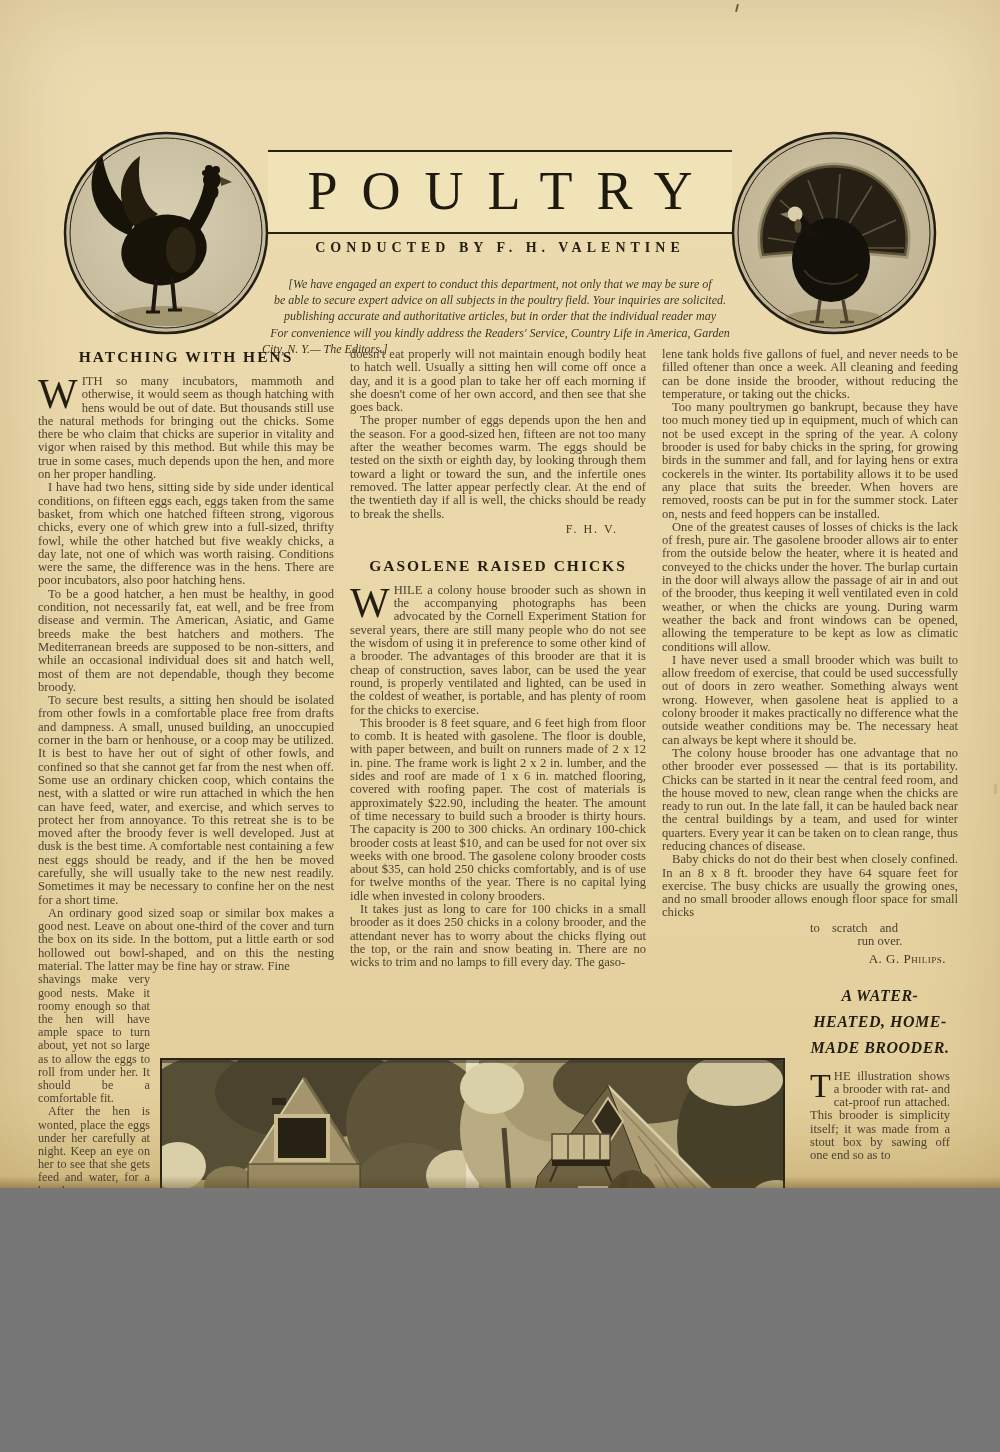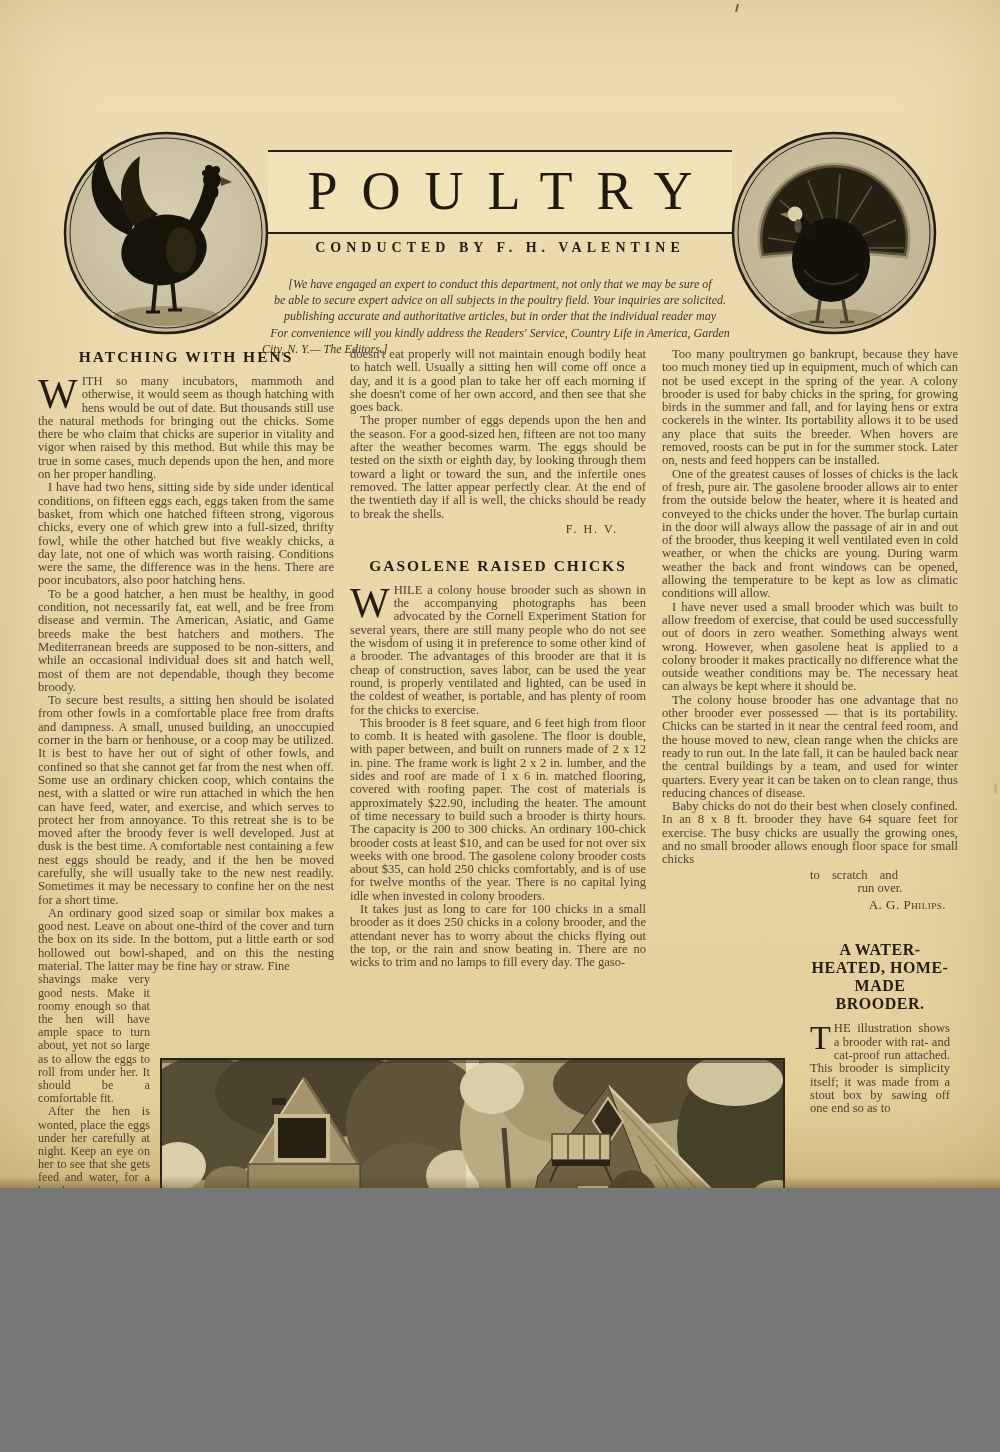--- a/index.html
+++ b/index.html
@@ -38,22 +38,22 @@
   .dc{float:left;font-size:42px;line-height:33px;padding:3px 4px 0 0;color:#241f12;}
   .dc-t{float:left;font-size:34px;line-height:28px;padding:2px 3px 0 0;color:#241f12;}
   .sig{margin:1px 28px 2px 0;text-align:right;font-size:12px;letter-spacing:2px;color:#3e3726;}
   .narrow1{width:112px;}
   .narrow1 p{font-size:12.2px;line-height:13.2px;}
   .col3-narrow{width:140px;margin:2px 8px 0 auto;}
   .col3-narrow .frag{font-size:12.6px;line-height:13.4px;text-align:justify;word-spacing:9px;}
   .col3-narrow .frag2{font-size:12.6px;line-height:13.4px;word-spacing:normal;text-align:center;}
   .sig2{text-align:right;padding-right:4px;font-variant:small-caps;font-size:13px;
     letter-spacing:.5px;color:#3e3726;margin-top:2px;}
-  .wb-title{font-size:16px;line-height:18px;font-weight:bold;letter-spacing:.5px;
-    text-align:center;margin:28px 0 9px 0;color:#241f12;}
+  .wb-title{font-size:16px;line-height:26px;font-weight:bold;letter-spacing:.5px;
+    text-align:center;margin:16px 0 9px 0;color:#241f12;font-style:italic;}
   .wb-para{text-align:justify;font-size:12.4px;line-height:13.6px;}
   
   .photo{position:absolute;left:160px;top:1058px;width:625px;height:242px;}
   .caption{position:absolute;left:158px;top:1308px;width:630px;text-align:center;
     font-family:"Liberation Sans",sans-serif;font-weight:bold;font-size:11px;
     letter-spacing:.2px;word-spacing:3px;color:#3a3322;}
   .folio{position:absolute;left:340px;top:1336px;width:320px;text-align:center;
     font-size:13px;color:#463e2c;}
   
   .mark-a{position:absolute;left:736px;top:4px;width:2px;height:8px;background:#6a5f3f;transform:rotate(14deg);}
@@ -171,20 +171,21 @@
     <p class="flush">doesn't eat properly will not maintain enough bodily heat to hatch well. Usually a sitting hen will come off once a day, and it is a good plan to take her off each morning if she doesn't come of her own accord, and then see that she goes back.</p>
     <p>The proper number of eggs depends upon the hen and the season. For a good-sized hen, fifteen are not too many after the weather becomes warm. The eggs should be tested on the sixth or eighth day, by looking through them toward a light or toward the sun, and the infertile ones removed. The latter appear perfectly clear. At the end of the twentieth day if all is well, the chicks should be ready to break the shells.</p>
     <div class="sig">F. H. V.</div>
     <h2 class="art art2">GASOLENE RAISED CHICKS</h2>
     <p class="flush"><span class="dc">W</span><span>HILE a colony house brooder such as shown in the accompanying photographs has been advocated by the Cornell Experiment Station for several years, there are still many people who do not see the wisdom of using it in preference to some other kind of a brooder. The advantages of this brooder are that it is cheap of construction, saves labor, can be used the year round, is properly ventilated and lighted, can be used in the coldest of weather, is portable, and has plenty of room for the chicks to exercise.</span></p>
     <p>This brooder is 8 feet square, and 6 feet high from floor to comb. It is heated with gasolene. The floor is double, with paper between, and built on runners made of 2 x 12 in. pine. The frame work is light 2 x 2 in. lumber, and the sides and roof are made of 1 x 6 in. matched flooring, covered with roofing paper. The cost of materials is approximately $22.90, including the heater. The amount of time necessary to build such a brooder is thirty hours. The capacity is 200 to 300 chicks. An ordinary 100-chick brooder costs at least $10, and can be used for not over six weeks with one brood. The gasolene colony brooder costs about $35, can hold 250 chicks comfortably, and is of use for twelve months of the year. There is no capital lying idle when invested in colony brooders.</p>
     <p>It takes just as long to care for 100 chicks in a small brooder as it does 250 chicks in a colony brooder, and the attendant never has to worry about the chicks flying out the top, or the rain and snow beating in. There are no wicks to trim and no lamps to fill every day. The gaso-</p>
   </div>
 
   <div class="col" id="col3">
+    <p class="flush">lene tank holds five gallons of fuel, and never needs to be filled oftener than once a week. All cleaning and feeding can be done inside the brooder, without reducing the temperature, or taking out the chicks.</p>
     <p>Too many poultrymen go bankrupt, because they have too much money tied up in equipment, much of which can not be used except in the spring of the year. A colony brooder is used for baby chicks in the spring, for growing birds in the summer and fall, and for laying hens or extra cockerels in the winter. Its portability allows it to be used any place that suits the breeder. When hovers are removed, roosts can be put in for the summer stock. Later on, nests and feed hoppers can be installed.</p>
     <p>One of the greatest causes of losses of chicks is the lack of fresh, pure air. The gasolene brooder allows air to enter from the outside below the heater, where it is heated and conveyed to the chicks under the hover. The burlap curtain in the door will always allow the passage of air in and out of the brooder, thus keeping it well ventilated even in cold weather, or when the chicks are young. During warm weather the back and front windows can be opened, allowing the temperature to be kept as low as climatic conditions will allow.</p>
     <p>I have never used a small brooder which was built to allow freedom of exercise, that could be used successfully out of doors in zero weather. Something always went wrong. However, when gasolene heat is applied to a colony brooder it makes practically no difference what the outside weather conditions may be. The necessary heat can always be kept where it should be.</p>
     <p>The colony house brooder has one advantage that no other brooder ever possessed — that is its portability. Chicks can be started in it near the central feed room, and the house moved to new, clean range when the chicks are ready to run out. In the late fall, it can be hauled back near the central buildings by a team, and used for winter quarters. Every year it can be taken on to clean range, thus reducing chances of disease.</p>
     <p>Baby chicks do not do their best when closely confined. In an 8 x 8 ft. brooder they have 64 square feet for exercise. The busy chicks are usually the growing ones, and no small brooder allows enough floor space for small chicks</p>
     <div class="col3-narrow">
       <div class="frag">to scratch and</div>
       <div class="frag2">run over.</div>
       <div class="sig2">A. G. Philips.</div>
       <div class="wb-title">A WATER-HEATED, HOME-MADE BROODER.</div>

